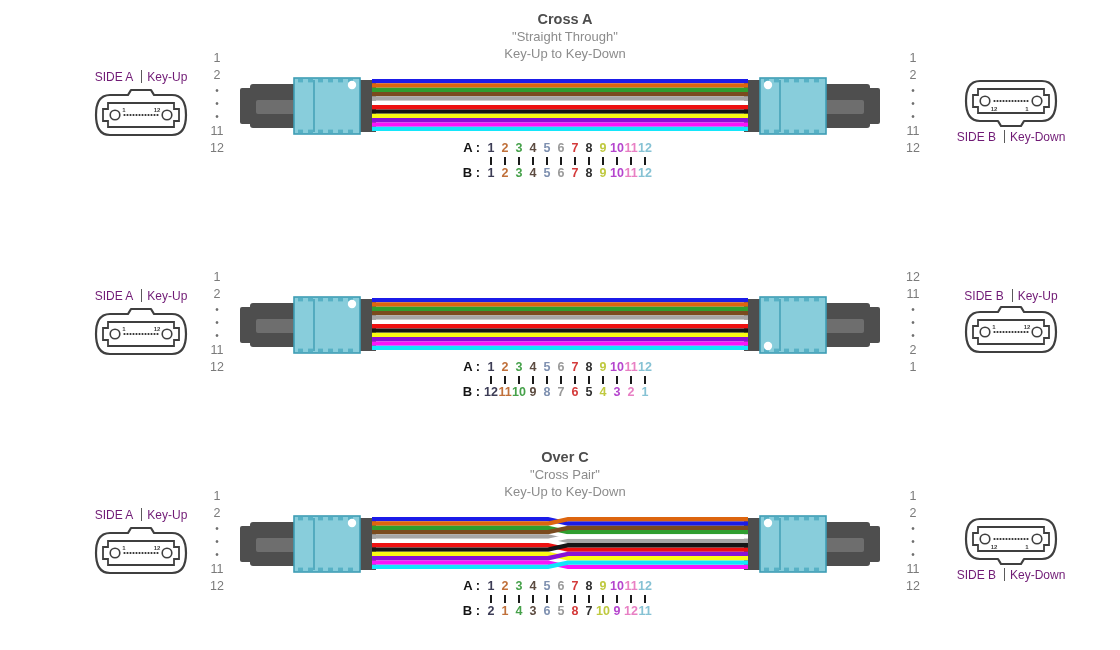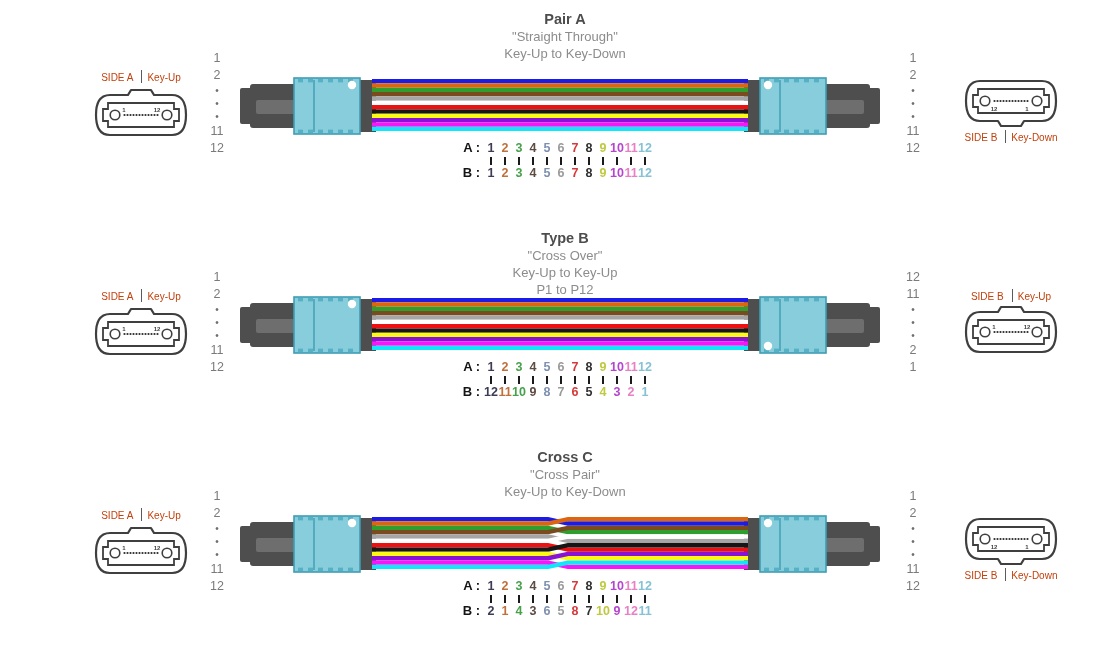--- a/index.html
+++ b/index.html
@@ -10,21 +10,21 @@
 
   .titleblock{position:absolute;left:390px;top:0;width:350px;text-align:center;}
   .ttl{font-size:14.5px;font-weight:700;color:#4D4D4D;line-height:18px;}
   .sub{font-size:13px;color:#8C8C8C;line-height:17px;}
 
   .numcol{position:absolute;top:40px;width:30px;text-align:center;color:#7A7A7A;font-size:12.5px;}
   .numcol.l{left:202px}.numcol.r{left:898px}
   .numrow{height:17px;line-height:17px;}
   .dotrow{height:13px;line-height:13px;font-size:10px;color:#6E6E6E;}
 
-  .connlabel{position:absolute;width:170px;text-align:center;font-size:10px;color:#c2410c;white-space:nowrap;}
+  .connlabel{position:absolute;width:170px;text-align:center;font-size:12px;color:#701a75;white-space:nowrap;}
   .vbar{display:inline-block;width:0;height:13px;border-left:1.5px solid #5A5A5A;margin:0 5px 0 8px;vertical-align:-2px;}
   .llabel{left:56px;top:60px;}
   .connicon{position:absolute;width:94px;height:54px;}
   .licon{left:94px;top:78px;}
   .ricon{left:964px;}
   .rlabel{left:926px;}
 
   .cable{position:absolute;left:240px;top:60px;width:640px;height:72px;}
 
   .map{position:absolute;left:454px;top:130px;display:flex;}
@@ -36,21 +36,21 @@
   .tickcell{height:9px;display:flex;align-items:center;justify-content:center;}
   .tick{width:1.5px;height:8px;background:#1A1A1A;}
 </style>
 </head>
 <body>
 
 <div id="canvas">
 
   <div class="sec" id="sec0">
     <div class="titleblock">
-      <div class="ttl">Pair A</div>
+      <div class="ttl">Cross A</div>
       <div class="sub">"Straight Through"</div>
       <div class="sub">Key-Up to Key-Down</div>
     </div>
     <div class="connlabel llabel">
       <span>SIDE A</span><span class="vbar"></span><span>Key-Up</span>
     </div>
     <svg class="connicon licon" viewBox="0 0 94 54">
         <path d="M16,7 L34,7 L37,2 L57,2 L60,7 L78,7 C89,7 92,16 92,27 C92,38 89,47 78,47 L16,47 C5,47 2,38 2,27 C2,16 5,7 16,7 Z" fill="#ffffff" stroke="#3F3F3F" stroke-width="2.2" stroke-linejoin="round"></path>
         <path d="M14,15 L80,15 L80,21 L85,21 L85,33 L80,33 L80,39 L14,39 L14,33 L9,33 L9,21 L14,21 Z" fill="#ffffff" stroke="#3F3F3F" stroke-width="1.8" stroke-linejoin="miter"></path>
         <circle cx="21" cy="27" r="4.8" fill="#ffffff" stroke="#3F3F3F" stroke-width="1.6"></circle>
@@ -250,26 +250,20 @@
           <span class="digit" style="color:#86C2D4">12</span>
           <span class="tickcell">
             <span class="tick"></span>
           </span>
           <span class="digit" style="color:#86C2D4">12</span>
         </div>
       </div>
   </div>
 
   <div class="sec" id="sec1">
-    <div class="titleblock">
-      <div class="ttl">Type B</div>
-      <div class="sub">"Cross Over"</div>
-      <div class="sub">Key-Up to Key-Up</div>
-      <div class="sub">P1 to P12</div>
-    </div>
     <div class="connlabel llabel">
       <span>SIDE A</span><span class="vbar"></span><span>Key-Up</span>
     </div>
     <svg class="connicon licon" viewBox="0 0 94 54">
         <path d="M16,7 L34,7 L37,2 L57,2 L60,7 L78,7 C89,7 92,16 92,27 C92,38 89,47 78,47 L16,47 C5,47 2,38 2,27 C2,16 5,7 16,7 Z" fill="#ffffff" stroke="#3F3F3F" stroke-width="2.2" stroke-linejoin="round"></path>
         <path d="M14,15 L80,15 L80,21 L85,21 L85,33 L80,33 L80,39 L14,39 L14,33 L9,33 L9,21 L14,21 Z" fill="#ffffff" stroke="#3F3F3F" stroke-width="1.8" stroke-linejoin="miter"></path>
         <circle cx="21" cy="27" r="4.8" fill="#ffffff" stroke="#3F3F3F" stroke-width="1.6"></circle>
         <circle cx="73" cy="27" r="4.8" fill="#ffffff" stroke="#3F3F3F" stroke-width="1.6"></circle>
         <circle cx="30.5" cy="27" r="1.1" fill="#2B2B2B"></circle>
         <circle cx="33.5" cy="27" r="1.1" fill="#2B2B2B"></circle>
@@ -467,21 +461,21 @@
           <span class="tickcell">
             <span class="tick"></span>
           </span>
           <span class="digit" style="color:#86C2D4">1</span>
         </div>
       </div>
   </div>
 
   <div class="sec" id="sec2">
     <div class="titleblock">
-      <div class="ttl">Cross C</div>
+      <div class="ttl">Over C</div>
       <div class="sub">"Cross Pair"</div>
       <div class="sub">Key-Up to Key-Down</div>
     </div>
     <div class="connlabel llabel">
       <span>SIDE A</span><span class="vbar"></span><span>Key-Up</span>
     </div>
     <svg class="connicon licon" viewBox="0 0 94 54">
         <path d="M16,7 L34,7 L37,2 L57,2 L60,7 L78,7 C89,7 92,16 92,27 C92,38 89,47 78,47 L16,47 C5,47 2,38 2,27 C2,16 5,7 16,7 Z" fill="#ffffff" stroke="#3F3F3F" stroke-width="2.2" stroke-linejoin="round"></path>
         <path d="M14,15 L80,15 L80,21 L85,21 L85,33 L80,33 L80,39 L14,39 L14,33 L9,33 L9,21 L14,21 Z" fill="#ffffff" stroke="#3F3F3F" stroke-width="1.8" stroke-linejoin="miter"></path>
         <circle cx="21" cy="27" r="4.8" fill="#ffffff" stroke="#3F3F3F" stroke-width="1.6"></circle>

